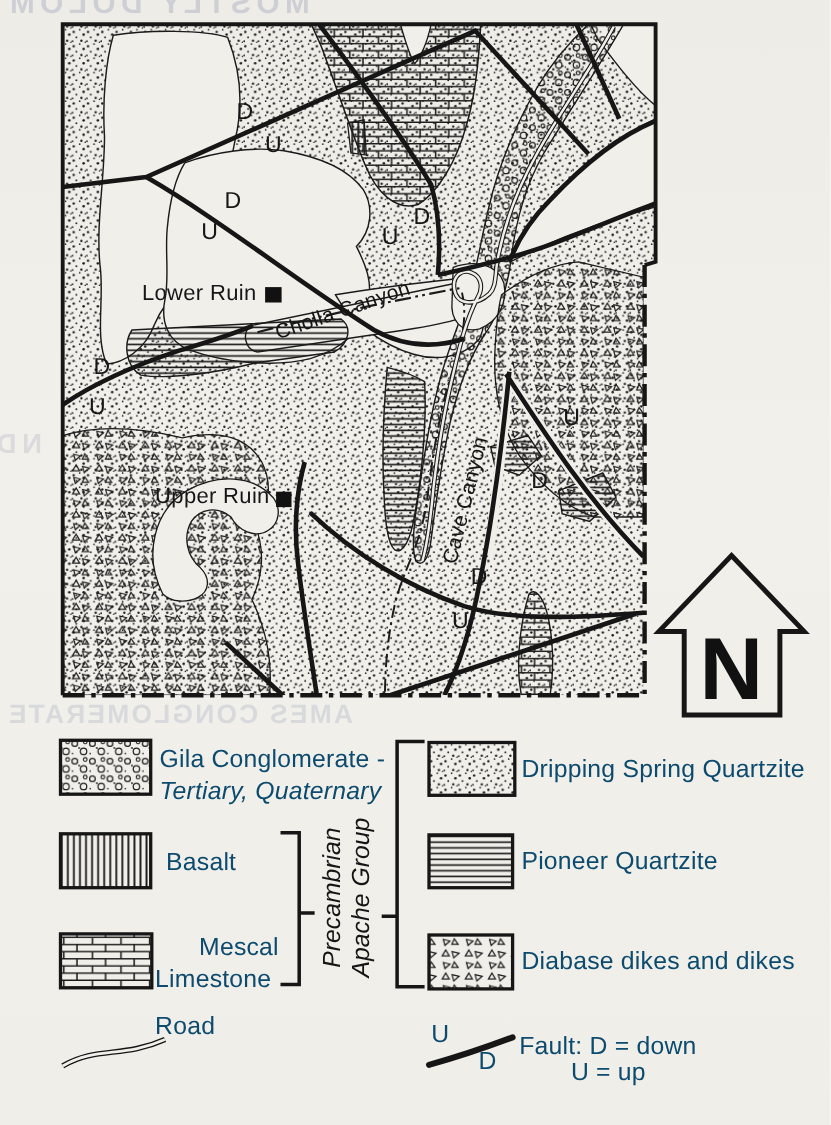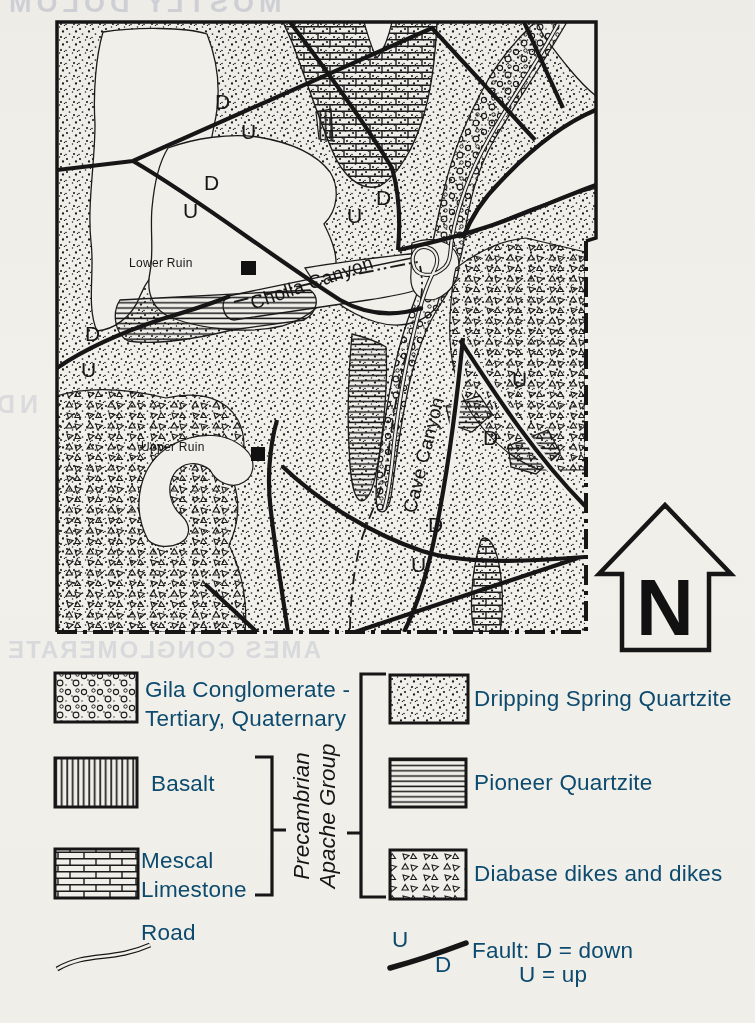--- a/index.html
+++ b/index.html
@@ -4,24 +4,24 @@
 <style>
   html,body{margin:0;padding:0;}
   body{
     width:755px;height:1023px;overflow:hidden;position:relative;
     background:linear-gradient(180deg,#edece7 0%,#f1f0eb 40%,#efeee9 100%);
     font-family:"Liberation Sans", sans-serif;
     color:#1b1b1b;
   }
   .abs{position:absolute;}
   svg{position:absolute;left:0;top:0;}
-  .mlabel{font-size:12px;letter-spacing:0.3px;white-space:nowrap;color:#161616;}
+  .mlabel{font-size:20px;letter-spacing:0.3px;white-space:nowrap;color:#161616;}
   .flet{font-size:21px;white-space:nowrap;color:#161616;}
   .ltext{font-size:22.5px;letter-spacing:0.2px;white-space:nowrap;color:#0c4a6e;}
-  .ital{}
+  .ital{font-style:italic;}
   .rot-cholla{transform:rotate(-19deg);transform-origin:0 50%;}
   .rot-cave{transform:translate(-50%,-50%) rotate(-76deg);}
   .group-label{
     width:170px;text-align:center;font-size:22.5px;font-style:italic;
     line-height:26px;transform:rotate(-90deg);transform-origin:50% 50%;
     white-space:nowrap;color:#151515;
   }
   .north-n{font-size:80px;font-weight:bold;color:#111;}
   .bleed{
     color:#a9aebf;opacity:0.45;font-weight:bold;white-space:nowrap;
@@ -192,21 +192,21 @@
 <span class="abs flet" style="left:428px;top:513px;">D</span>
 <span class="abs flet" style="left:411px;top:553px;">U</span>
 <span class="abs flet" style="left:85px;top:322px;">D</span>
 <span class="abs flet" style="left:81px;top:358px;">U</span>
 
 <span class="abs north-n" style="left:636px;top:562px;">N</span>
 
 <span class="abs ltext" style="left:145px;top:677px;">Gila Conglomerate -</span>
 <span class="abs ltext ital" style="left:145px;top:706px;">Tertiary, Quaternary</span>
 <span class="abs ltext" style="left:151px;top:771px;">Basalt</span>
-<span class="abs ltext" style="left:141px;top:848px;">Mescal</span>
+<span class="abs ltext" style="left:141px;top:848px;padding-left:40px;">Mescal</span>
 <span class="abs ltext" style="left:141px;top:877px;">Limestone</span>
 <span class="abs ltext" style="left:474px;top:686px;">Dripping Spring Quartzite</span>
 <span class="abs ltext" style="left:474px;top:770px;">Pioneer Quartzite</span>
 <span class="abs ltext" style="left:474px;top:861px;">Diabase dikes and dikes</span>
 
 <div class="abs group-label" style="left:230px;top:790px;">
   <div>Precambrian</div>
   <div>Apache Group</div>
 </div>
 

